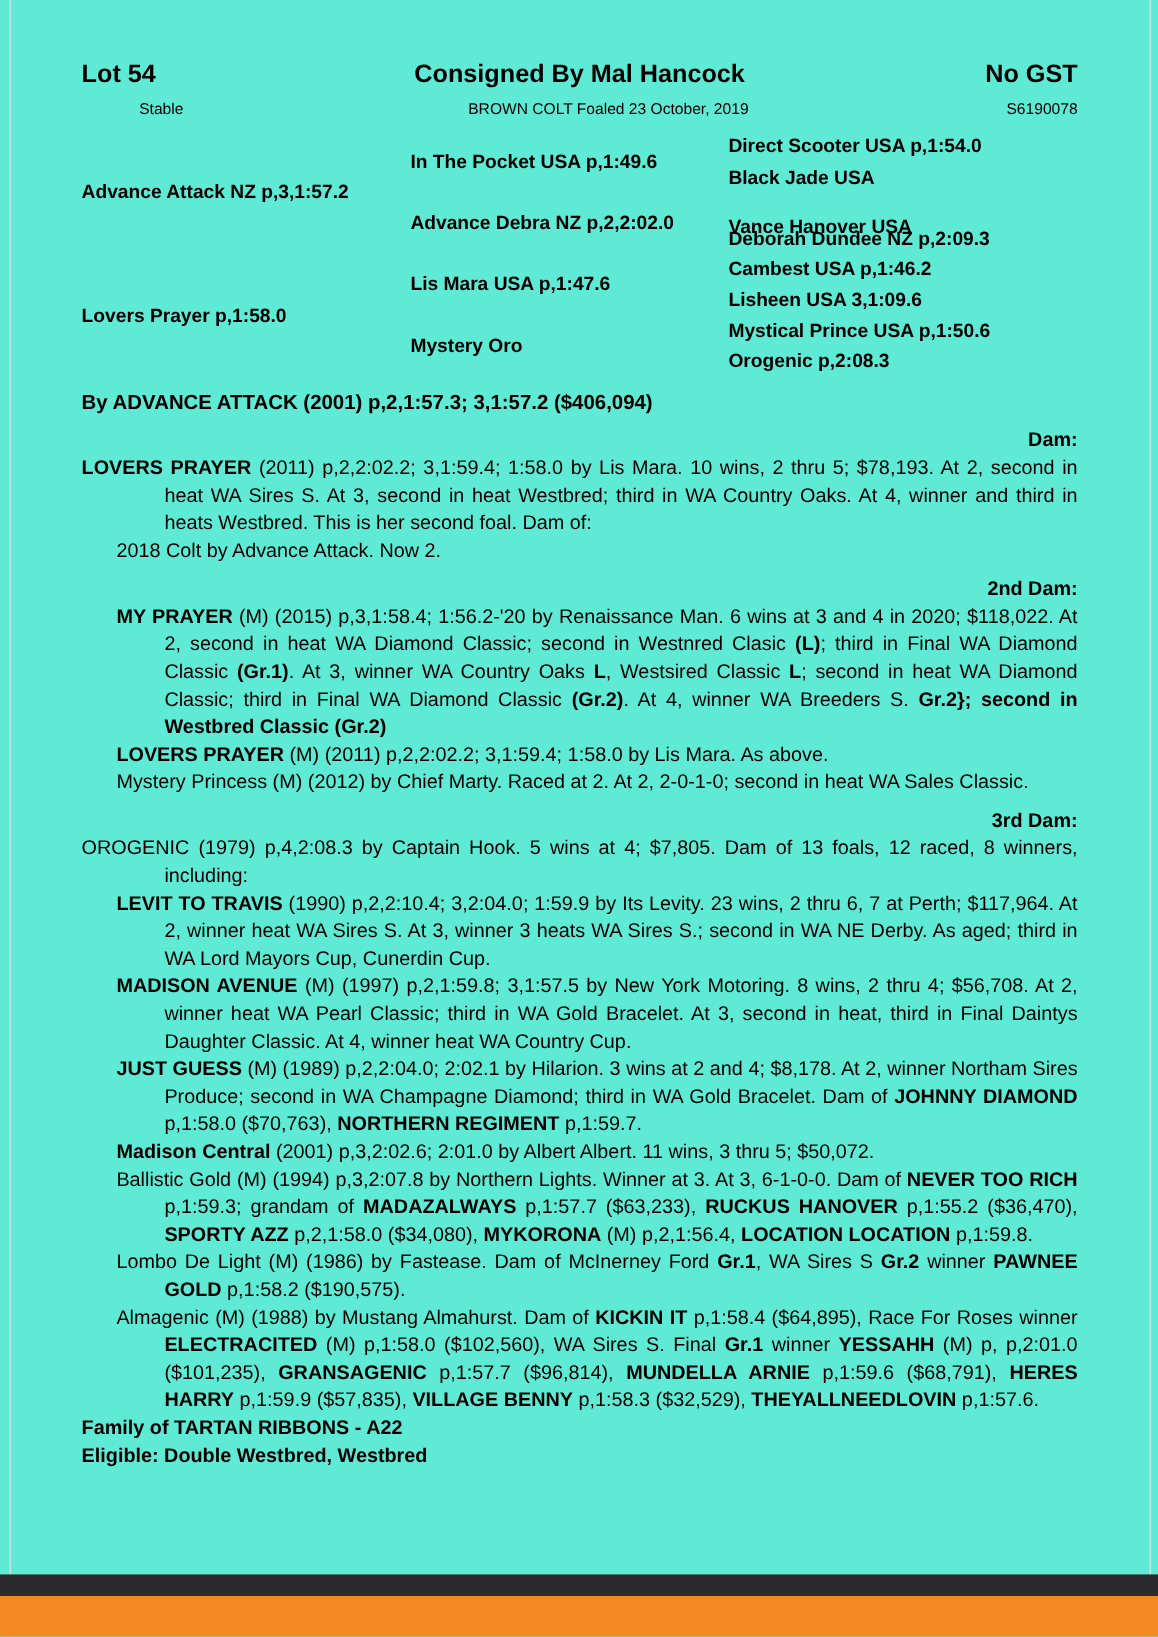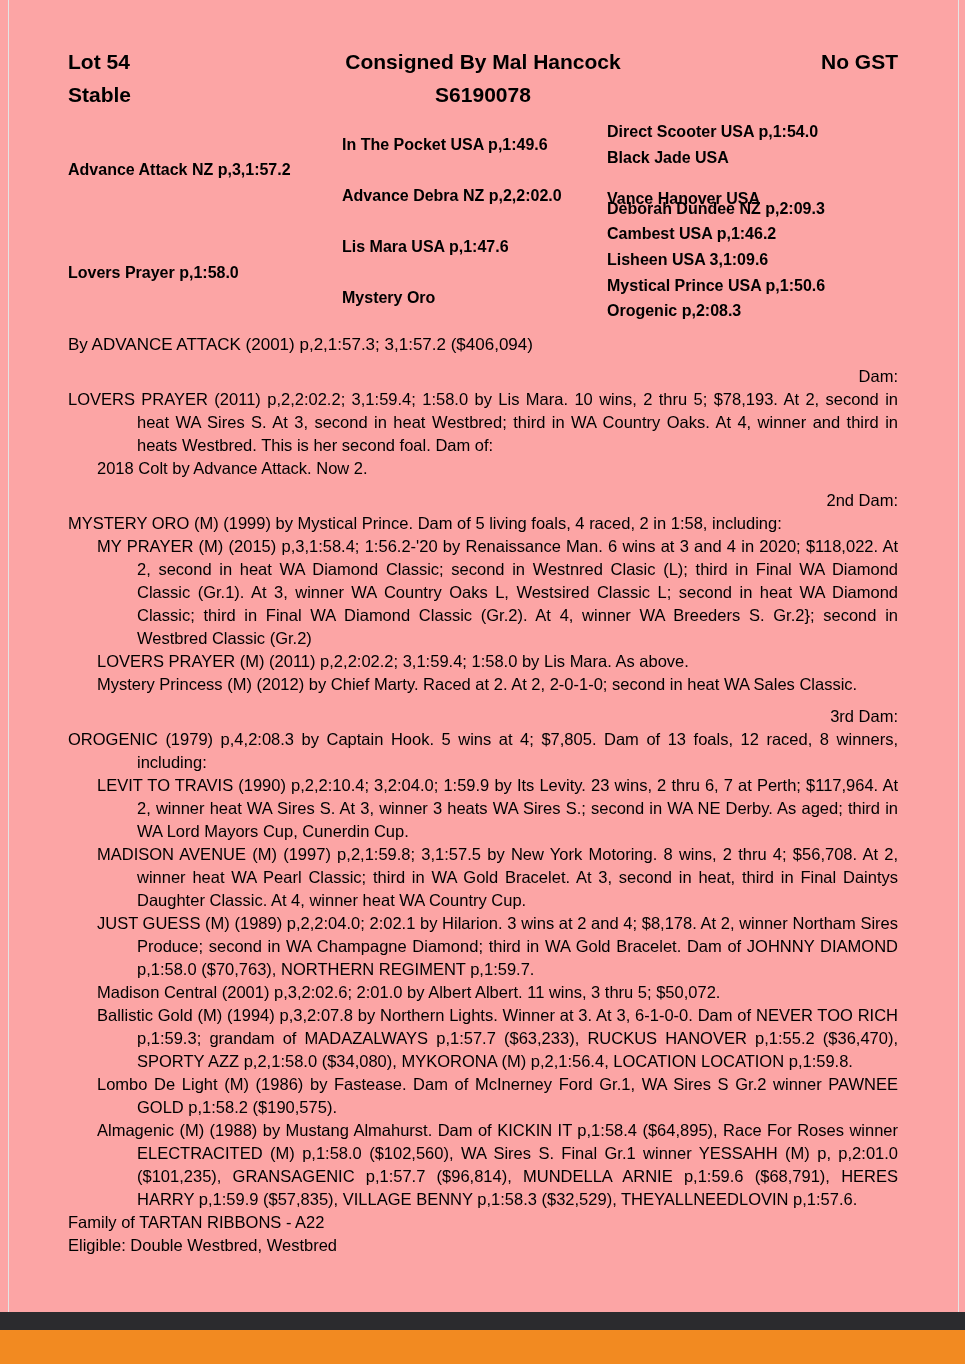--- a/index.html
+++ b/index.html
@@ -13,21 +13,21 @@
   .edge { position:absolute; top:0; bottom:0; width:1px; }
   .edge.left { left:8px; }
   .edge.right { right:6px; }
 
   header { margin:50px 67px 0 68px; }
   .hrow { display:grid; grid-template-columns:1fr auto 1fr; align-items:baseline; }
   .hrow .left  { justify-self:start; }
   .hrow .center{ justify-self:center;text-align:center; }
   .hrow .right { justify-self:end; }
   .hrow.r1 { font-size:21px; font-weight:bold; }
-  .hrow.r2 { font-size:21px; font-weight:bold; margin-top:9px; }
+  .hrow.r2 { font-size:13px; font-weight:normal; margin-top:9px;margin-left:48px; }
 
   .pedigree {
     display:grid;
     grid-template-columns:274px 265px 1fr;
     grid-auto-rows:25.6px;
     margin:12px 67px 0 68px;
     font-size:16px; font-weight:bold;
     line-height:1.1;
   }
   .pedigree .cell { align-self:center; white-space:nowrap; }
@@ -47,41 +47,42 @@
     font-size:16.5px;
     line-height:23px;
     text-align:justify;
   }
   .para { margin:0; }
   .para.byline  { font-weight:bold; font-size:17px; margin-top:9px; text-align:left; }
   .para.heading { margin-top:9px; text-align:right; }
   .para.p0 { padding-left:69px; text-indent:-69px; }
   .para.p1 { padding-left:69px; text-indent:-40px; }
   .para.footer-line { text-align:left; }
-  .b { font-weight:normal; }
+  .b { font-weight:bold; }
 
   .band { position:absolute; left:0; right:0; }
   .band.dark   { bottom:34px; height:18px; }
   .band.orange { bottom:0;    height:34px; }
 </style>
 </head>
 <body style="color: rgb(0, 0, 0);">
 
-<div class="page" style="background: #fca5a5;">
+<div class="page" style="background: #5eead4;">
   <div class="edge left" style="background: rgb(228, 228, 228);"></div>
   <div class="edge right" style="background: rgb(228, 228, 228);"></div>
 
   <header>
     <div class="hrow r1">
       <div class="left">Lot 54</div>
       <div class="center">Consigned By Mal Hancock</div>
       <div class="right">No GST</div>
     </div>
     <div class="hrow r2">
       <div class="left">Stable</div>
+      <div class="center">BROWN COLT Foaled 23 October, 2019</div>
       <div class="right">S6190078</div>
     </div>
   </header>
 
   <section class="pedigree">
     <div class="cell sire">Advance Attack NZ p,3,1:57.2</div>
     <div class="cell dam">Lovers Prayer p,1:58.0</div>
     <div class="cell g2a">In The Pocket USA p,1:49.6</div>
     <div class="cell g2b">Advance Debra NZ p,2,2:02.0</div>
     <div class="cell g2c">Lis Mara USA p,1:47.6</div>
@@ -95,21 +96,20 @@
     <div class="cell g3r7">Mystical Prince USA p,1:50.6</div>
     <div class="cell g3r8">Orogenic p,2:08.3</div>
   </section>
 
   <main class="textblock">
       <p class="para byline"><span class="b">By ADVANCE ATTACK (2001) p,2,1:57.3; 3,1:57.2 ($406,094)</span></p>
       <p class="para heading"><span class="b">Dam:</span></p>
       <p class="para p0"><span class="b">LOVERS PRAYER</span><span class="r"> (2011) p,2,2:02.2; 3,1:59.4; 1:58.0 by Lis Mara. 10 wins, 2 thru 5; $78,193. At 2, second in heat WA Sires S. At 3, second in heat Westbred; third in WA Country Oaks. At 4, winner and third in heats Westbred. This is her second foal. Dam of:</span></p>
       <p class="para p1"><span class="r">2018 Colt by Advance Attack. Now 2.</span></p>
       <p class="para heading"><span class="b">2nd Dam:</span></p>
-      <p class="para p0"><span class="r">MYSTERY ORO (M) (1999) by Mystical Prince. Dam of 5 living foals, 4 raced, 2 in 1:58, including:</span></p>
       <p class="para p1"><span class="b">MY PRAYER</span><span class="r"> (M) (2015) p,3,1:58.4; 1:56.2-'20 by Renaissance Man. 6 wins at 3 and 4 in 2020; $118,022. At 2, second in heat WA Diamond Classic; second in Westnred Clasic </span><span class="b">(L)</span><span class="r">; third in Final WA Diamond Classic </span><span class="b">(Gr.1)</span><span class="r">. At 3, winner WA Country Oaks </span><span class="b">L</span><span class="r">, Westsired Classic </span><span class="b">L</span><span class="r">; second in heat WA Diamond Classic; third in Final WA Diamond Classic </span><span class="b">(Gr.2)</span><span class="r">. At 4, winner WA Breeders S. </span><span class="b">Gr.2}; second in Westbred Classic (Gr.2)</span></p>
       <p class="para p1"><span class="b">LOVERS PRAYER</span><span class="r"> (M) (2011) p,2,2:02.2; 3,1:59.4; 1:58.0 by Lis Mara. As above.</span></p>
       <p class="para p1"><span class="r">Mystery Princess (M) (2012) by Chief Marty. Raced at 2. At 2, 2-0-1-0; second in heat WA Sales Classic.</span></p>
       <p class="para heading"><span class="b">3rd Dam:</span></p>
       <p class="para p0"><span class="r">OROGENIC (1979) p,4,2:08.3 by Captain Hook. 5 wins at 4; $7,805. Dam of 13 foals, 12 raced, 8 winners, including:</span></p>
       <p class="para p1"><span class="b">LEVIT TO TRAVIS</span><span class="r"> (1990) p,2,2:10.4; 3,2:04.0; 1:59.9 by Its Levity. 23 wins, 2 thru 6, 7 at Perth; $117,964. At 2, winner heat WA Sires S. At 3, winner 3 heats WA Sires S.; second in WA NE Derby. As aged; third in WA Lord Mayors Cup, Cunerdin Cup.</span></p>
       <p class="para p1"><span class="b">MADISON AVENUE</span><span class="r"> (M) (1997) p,2,1:59.8; 3,1:57.5 by New York Motoring. 8 wins, 2 thru 4; $56,708. At 2, winner heat WA Pearl Classic; third in WA Gold Bracelet. At 3, second in heat, third in Final Daintys Daughter Classic. At 4, winner heat WA Country Cup.</span></p>
       <p class="para p1"><span class="b">JUST GUESS</span><span class="r"> (M) (1989) p,2,2:04.0; 2:02.1 by Hilarion. 3 wins at 2 and 4; $8,178. At 2, winner Northam Sires Produce; second in WA Champagne Diamond; third in WA Gold Bracelet. Dam of </span><span class="b">JOHNNY DIAMOND</span><span class="r"> p,1:58.0 ($70,763), </span><span class="b">NORTHERN REGIMENT</span><span class="r"> p,1:59.7.</span></p>
       <p class="para p1"><span class="b">Madison Central</span><span class="r"> (2001) p,3,2:02.6; 2:01.0 by Albert Albert. 11 wins, 3 thru 5; $50,072.</span></p>
       <p class="para p1"><span class="r">Ballistic Gold (M) (1994) p,3,2:07.8 by Northern Lights. Winner at 3. At 3, 6-1-0-0. Dam of </span><span class="b">NEVER TOO RICH</span><span class="r"> p,1:59.3; grandam of </span><span class="b">MADAZALWAYS</span><span class="r"> p,1:57.7 ($63,233), </span><span class="b">RUCKUS HANOVER</span><span class="r"> p,1:55.2 ($36,470), </span><span class="b">SPORTY AZZ</span><span class="r"> p,2,1:58.0 ($34,080), </span><span class="b">MYKORONA</span><span class="r"> (M) p,2,1:56.4, </span><span class="b">LOCATION LOCATION</span><span class="r"> p,1:59.8.</span></p>

